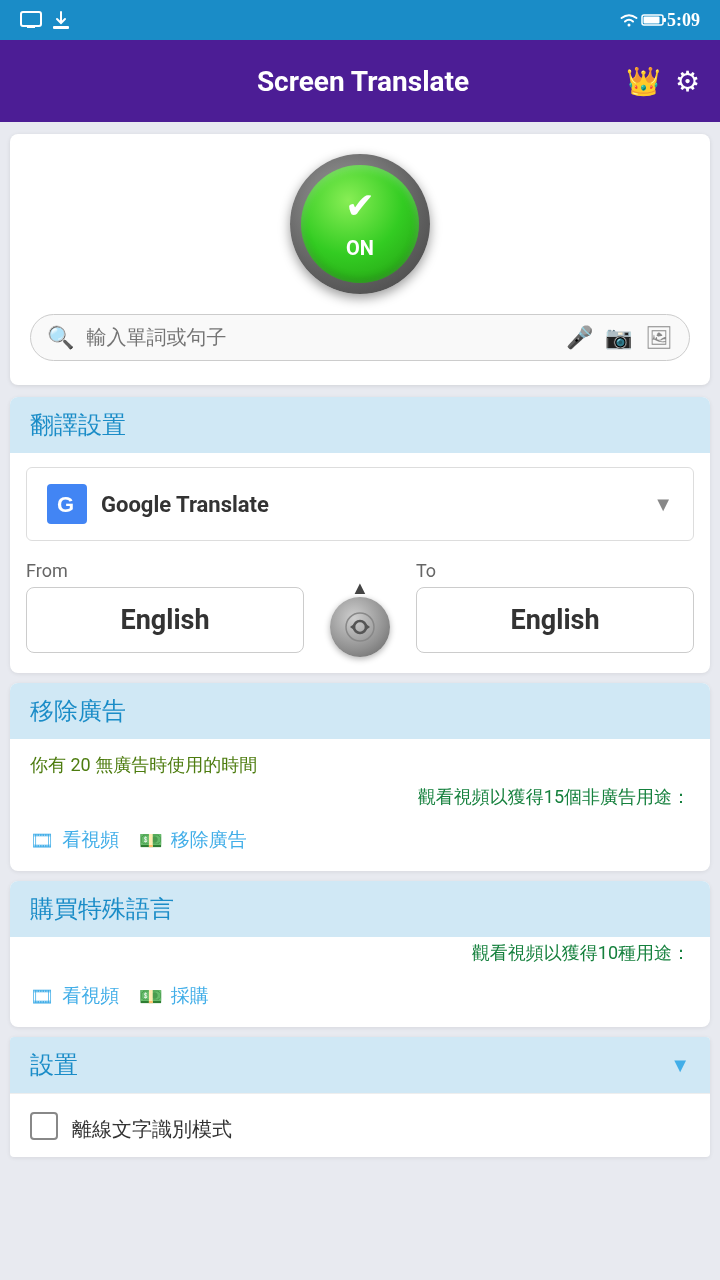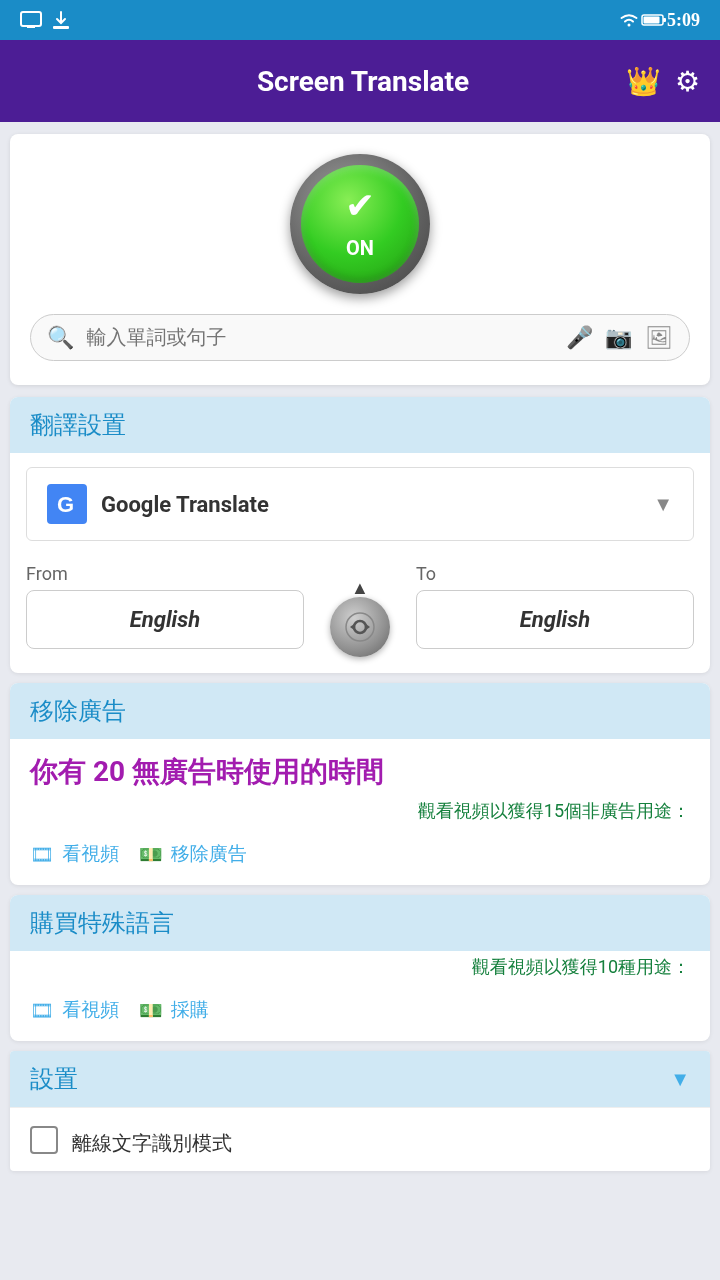--- a/index.html
+++ b/index.html
@@ -207,26 +207,25 @@
     .lang-col {
       flex: 1;
       display: flex;
       flex-direction: column;
     }
     .lang-btn {
       border: 1px solid #ccc;
       border-radius: 8px;
       padding: 16px;
       text-align: center;
-      font-size: 22px;
+      font-size: 27px;
       font-weight: bold;
       color: #333;
       cursor: pointer;
       background: white;
-      font-style: italic;
     }
     .swap-btn-container {
       width: 80px;
       display: flex;
       flex-direction: column;
       align-items: center;
       margin-top: 24px;
     }
     .swap-arrow-up {
       font-size: 18px;
@@ -243,23 +242,23 @@
       display: flex;
       align-items: center;
       justify-content: center;
       font-size: 24px;
       color: #555;
       box-shadow: 0 2px 6px rgba(0,0,0,0.3);
     }
 
     
     .ad-highlight {
-      font-size: 28px;
-      font-weight: bold;
-      color: #a21caf;
+      font-size: 18px;
+      font-weight: normal;
+      color: #4d7c0f;
       padding: 14px 20px 4px;
     }
     .ad-desc {
       font-size: 18px;
       color: #15803d;
       padding: 4px 20px 14px;
       text-align: right;
     }
     .ad-actions {
       display: flex;

